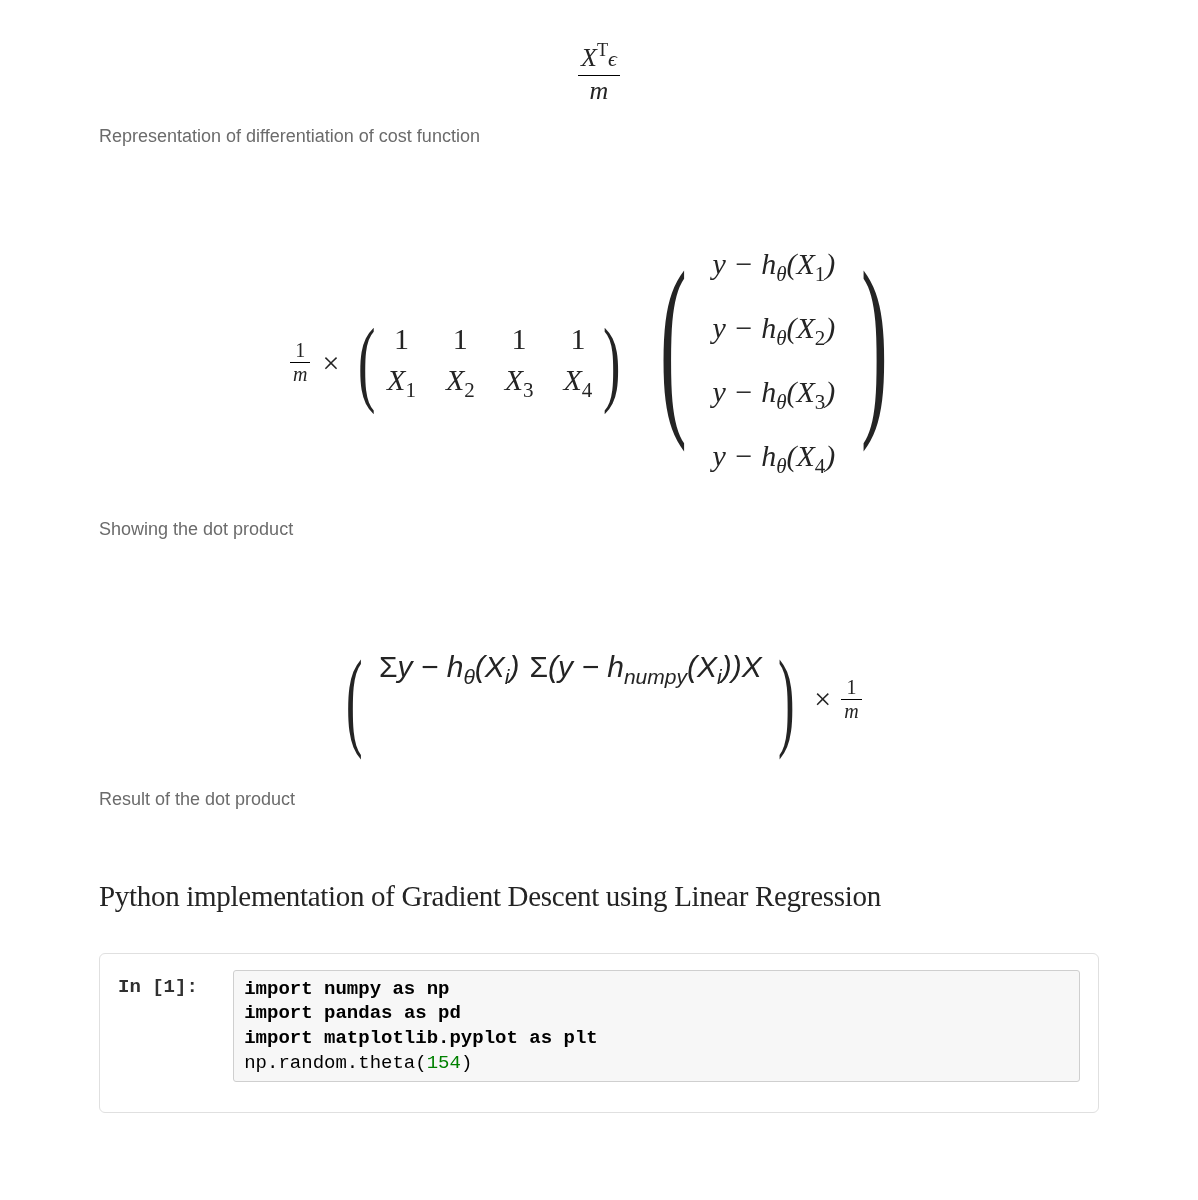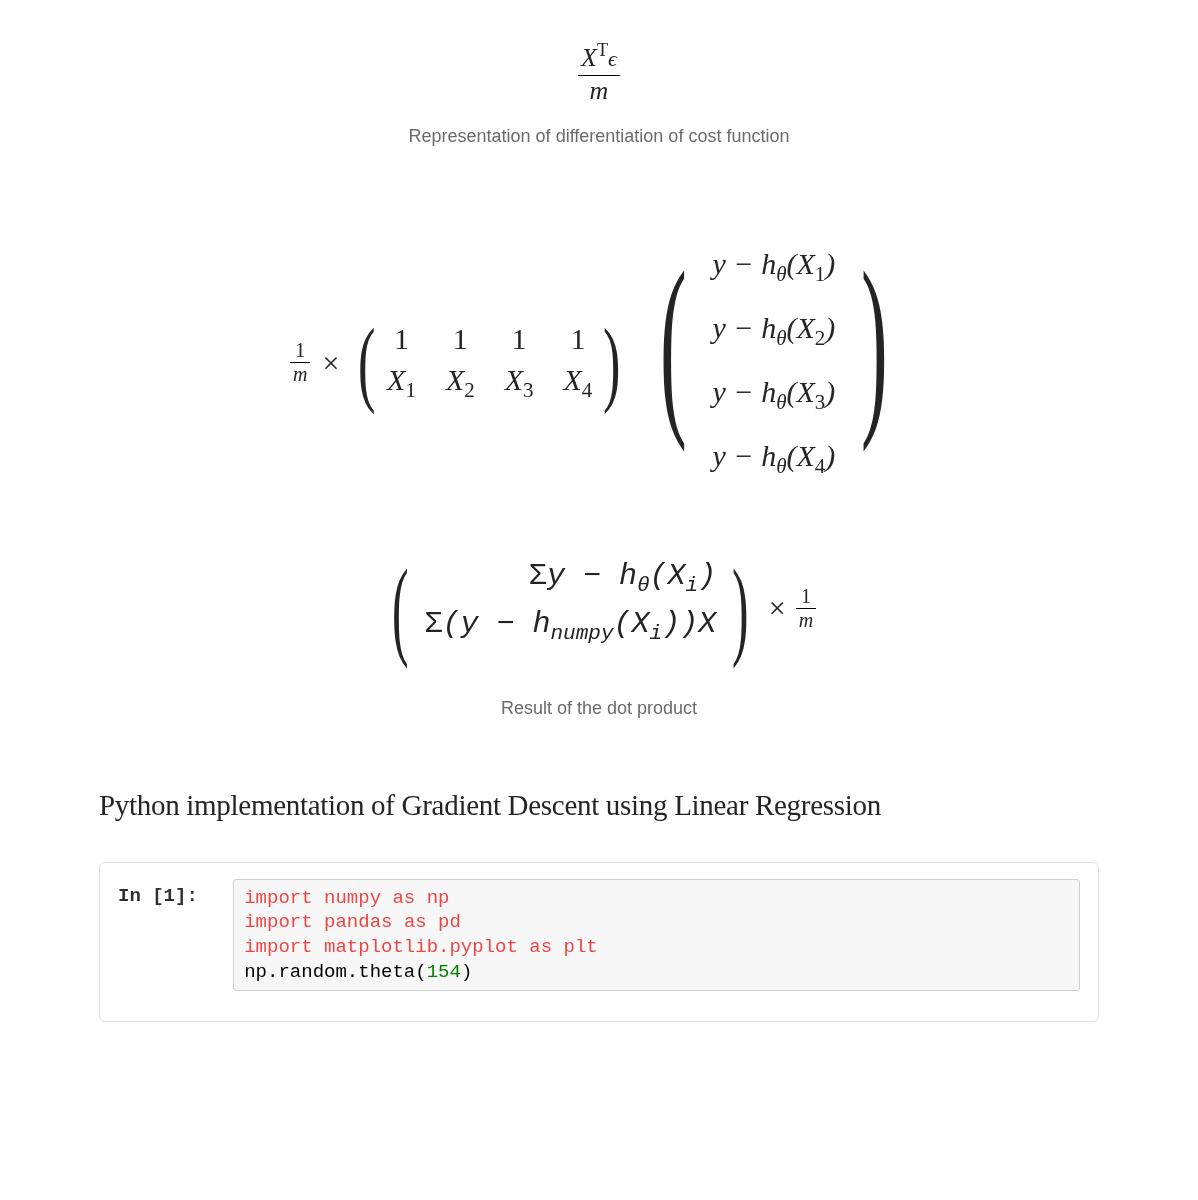--- a/index.html
+++ b/index.html
@@ -16,21 +16,20 @@
       margin: 0 auto;
     }
     .formula-block {
       text-align: center;
       margin-bottom: 20px;
     }
     .caption {
       font-family: -apple-system, BlinkMacSystemFont, 'Segoe UI', sans-serif;
       color: #6B6B6B;
       font-size: 18px;
-      text-align: center;
       margin-top: 12px;
       margin-bottom: 70px;
     }
     .frac {
       display: inline-block;
       vertical-align: middle;
       text-align: center;
     }
     .frac .num {
       display: block;
@@ -117,24 +116,24 @@
     .f3 {
       display: flex;
       align-items: center;
       justify-content: center;
       font-size: 30px;
       gap: 10px;
       padding: 40px 0 20px 0;
     }
     .f3 .vec2 {
       display: inline-flex;
-      flex-direction: column;
+      flex-direction: row;
       gap: 10px;
       font-style: italic;
-      font-family: Liberation Mono, monospace;
+      font-family: Liberation Sans, sans-serif;
       text-align: right;
       padding: 0 6px;
     }
     .f3 .smallfrac { font-size: 20px; }
     .paren-med {
       font-size: 110px;
       line-height: 0.9;
       font-family: 'Times New Roman', serif;
       font-weight: 300;
       display: inline-block;
@@ -172,21 +171,21 @@
       flex: 1;
       border: 1px solid #cfcfcf;
       border-radius: 3px;
       background: #f7f7f7;
       padding: 6px 10px;
       font-family: 'Courier New', monospace;
       font-size: 19px;
       line-height: 1.3;
       overflow: hidden;
     }
-    .code-inner .kw { color: #ef4444; font-weight: normal; }
+    .code-inner .kw { color: #000000; font-weight: bold; }
     .code-inner .num { color: #008000; }
     .code-inner .plain { color: #000; }
   </style>
 </head>
 <body>
 
 <div class="container">
 
   <div class="formula-block">
     <span class="math f1">
@@ -226,20 +225,21 @@
         <span class="vec4">
           <div><i>y</i> − <i>h</i><span class="sub">θ</span>(<i>X</i><span class="sub rm">1</span>)</div>
           <div><i>y</i> − <i>h</i><span class="sub">θ</span>(<i>X</i><span class="sub rm">2</span>)</div>
           <div><i>y</i> − <i>h</i><span class="sub">θ</span>(<i>X</i><span class="sub rm">3</span>)</div>
           <div><i>y</i> − <i>h</i><span class="sub">θ</span>(<i>X</i><span class="sub rm">4</span>)</div>
         </span>
         <span class="paren-big rm">)</span>
       </span>
     </div>
   </div>
+  <div class="caption">Showing the dot product</div>
 
   <div class="formula-block">
     <div class="f3 math">
       <span class="matrix-wrap">
         <span class="paren-med rm">(</span>
         <span class="vec2">
           <div><span class="rm">Σ</span><i>y</i> − <i>h</i><span class="sub">θ</span>(<i>X</i><span class="sub">i</span>)</div>
           <div><span class="rm">Σ</span>(<i>y</i> − <i>h</i><span class="sub">numpy</span>(<i>X</i><span class="sub">i</span>))<i>X</i></div>
         </span>
         <span class="paren-med rm">)</span>

